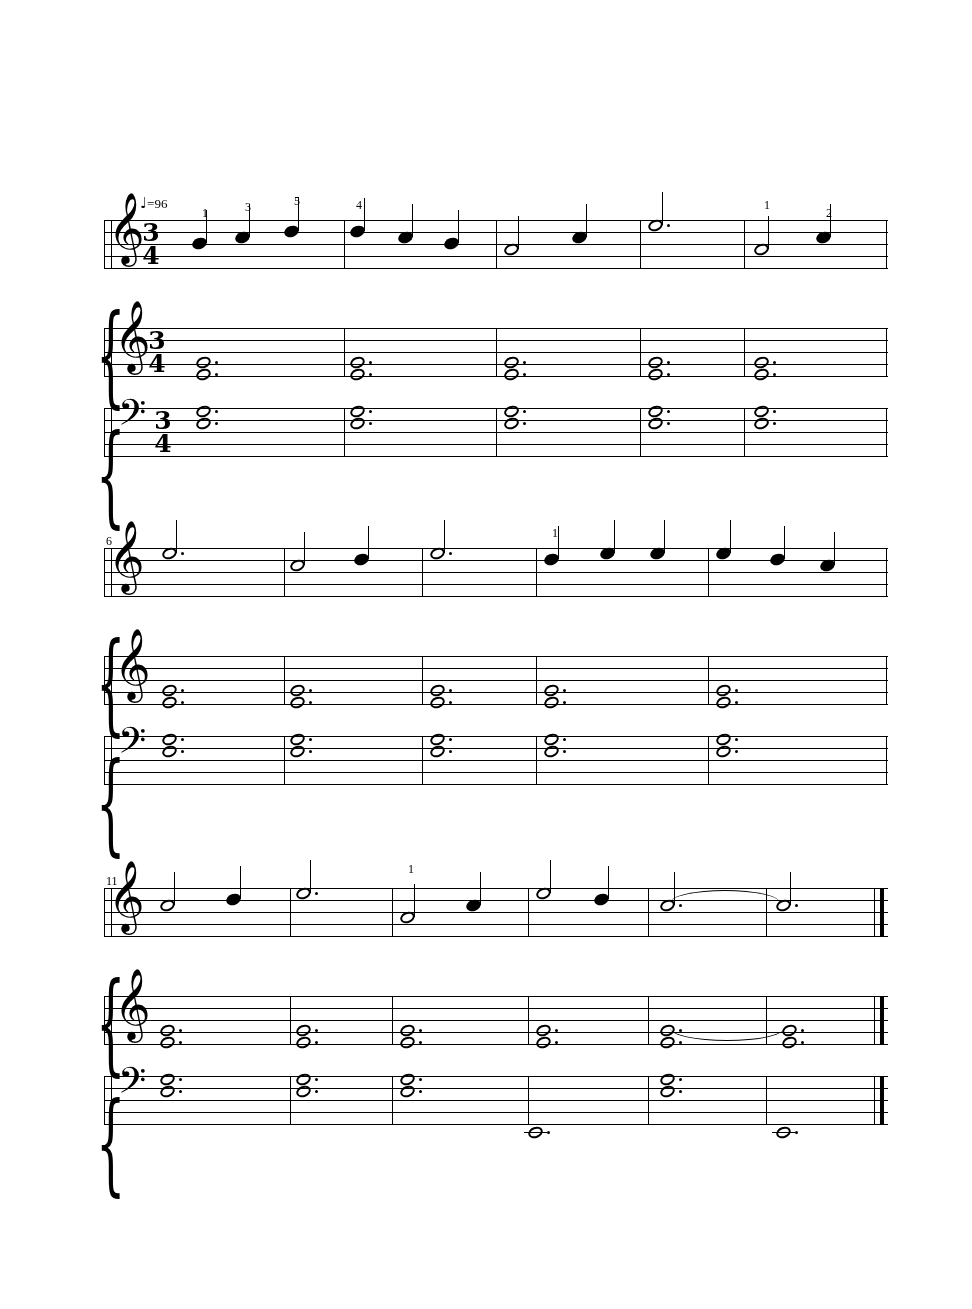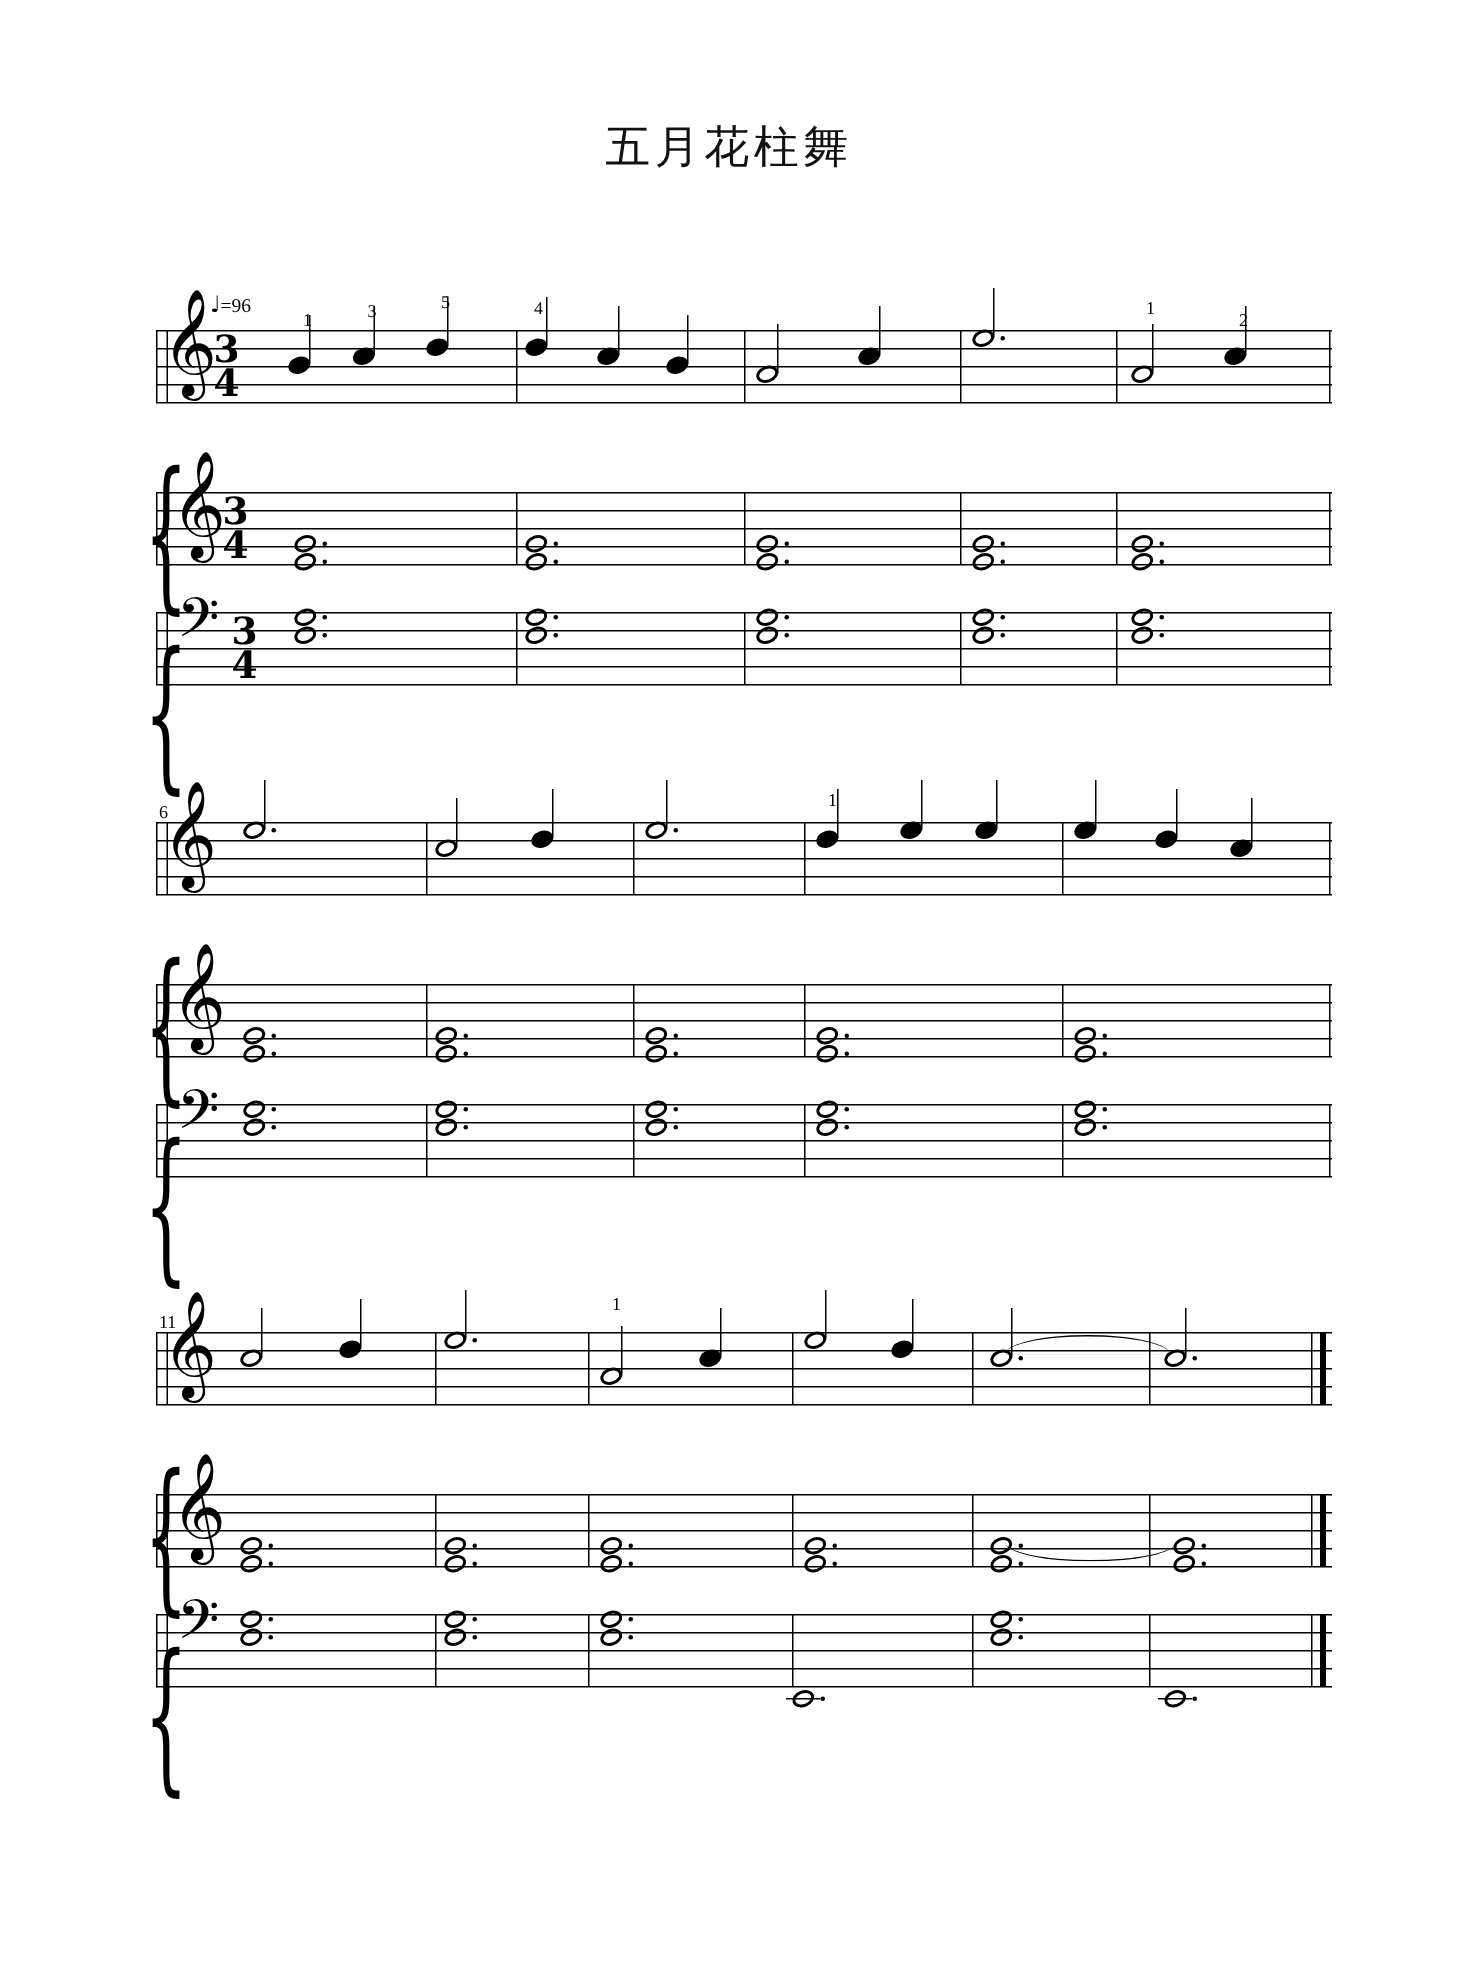--- a/index.html
+++ b/index.html
@@ -207,21 +207,20 @@
     border-bottom: none;
     border-top: 1.6px solid #000;
     border-radius: 50% 50% 0 0/100% 100% 0 0;
   }
 </style>
 </head>
 <body>
 
 <div id="page">
 
-  <div class="title">五月花柱舞</div>
 
   <div class="system" id="system-1">
 
     <div class="staff" style="top:20px;">
       <div class="line"></div>
       <div class="line"></div>
       <div class="line"></div>
       <div class="line"></div>
       <div class="line"></div>
     </div>

